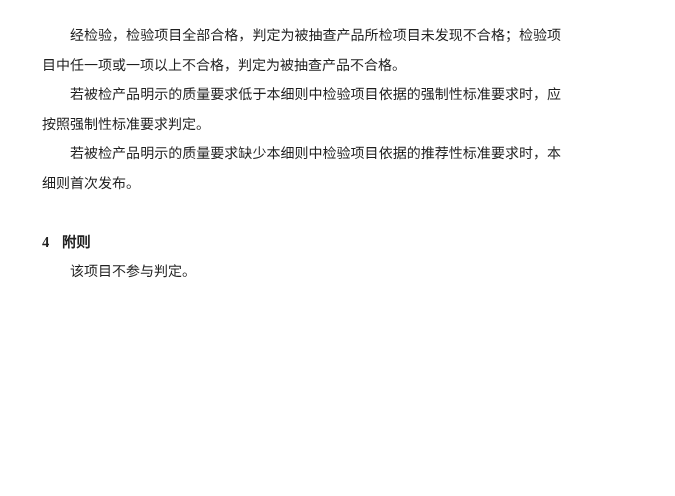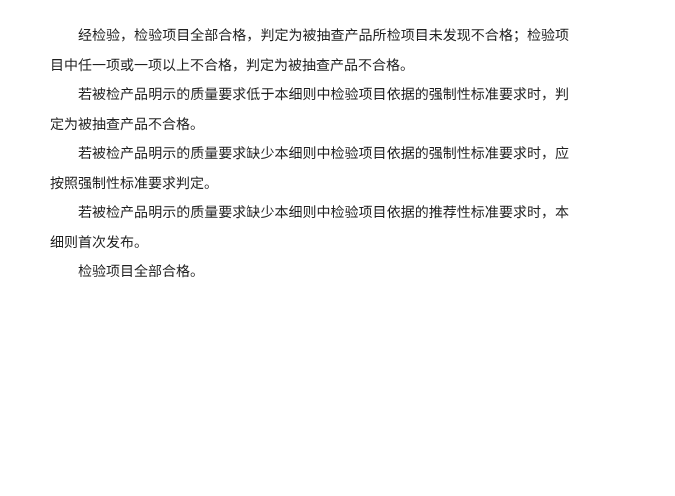--- a/index.html
+++ b/index.html
@@ -10,21 +10,20 @@
   .page {
     position: relative;
     width: 592px;
     height: 496px;
     box-sizing: border-box;
     background: #ffffff;
     padding: 21px 31px 0 42px;
     overflow: hidden;
     font-family: "Liberation Serif", "DejaVu Serif", serif;
     color: #1f1f1f;
-    margin-left: 8px;
   }
   .para {
     margin: 0;
     font-size: 14px;
     line-height: 29.5px;
     text-align: justify;
     text-indent: 28px;
     letter-spacing: 0;
     word-break: break-all;
   }
@@ -44,23 +43,26 @@
   }
 </style>
 </head>
 <body>
 
 <div class="page">
 
   <p class="para">经检验，检验项目全部合格，判定为被抽查产品所检项目未发现不合格；检验项目中任一项或一项以上不合格，判定为被抽查产品不合格。</p>
 
 
-  <p class="para">若被检产品明示的质量要求低于本细则中检验项目依据的强制性标准要求时，判定为被抽查产品不合格。</p>
+  <p class="para">若被检产品明示的质量要求低于本细则中检验项目依据的强制性标准要求时，应按照强制性标准要求判定。</p>
 
 
-  <p class="para">若被检产品明示的质量要求缺少本细则中检验项目依据的强制性标准要求时，应按照强制性标准要求判定。</p>
 
   <p class="para">若被检产品明示的质量要求缺少本细则中检验项目依据的推荐性标准要求时，本细则首次发布。</p>
 
+  <h2 class="section-heading">
+    <span class="sec-num">4</span>
+    <span class="sec-title">附则</span>
+  </h2>
 
-  <p class="para closing">检验项目全部合格。</p>
+  <p class="para closing">该项目不参与判定。</p>
 
 </div>
 
 </body></html>

